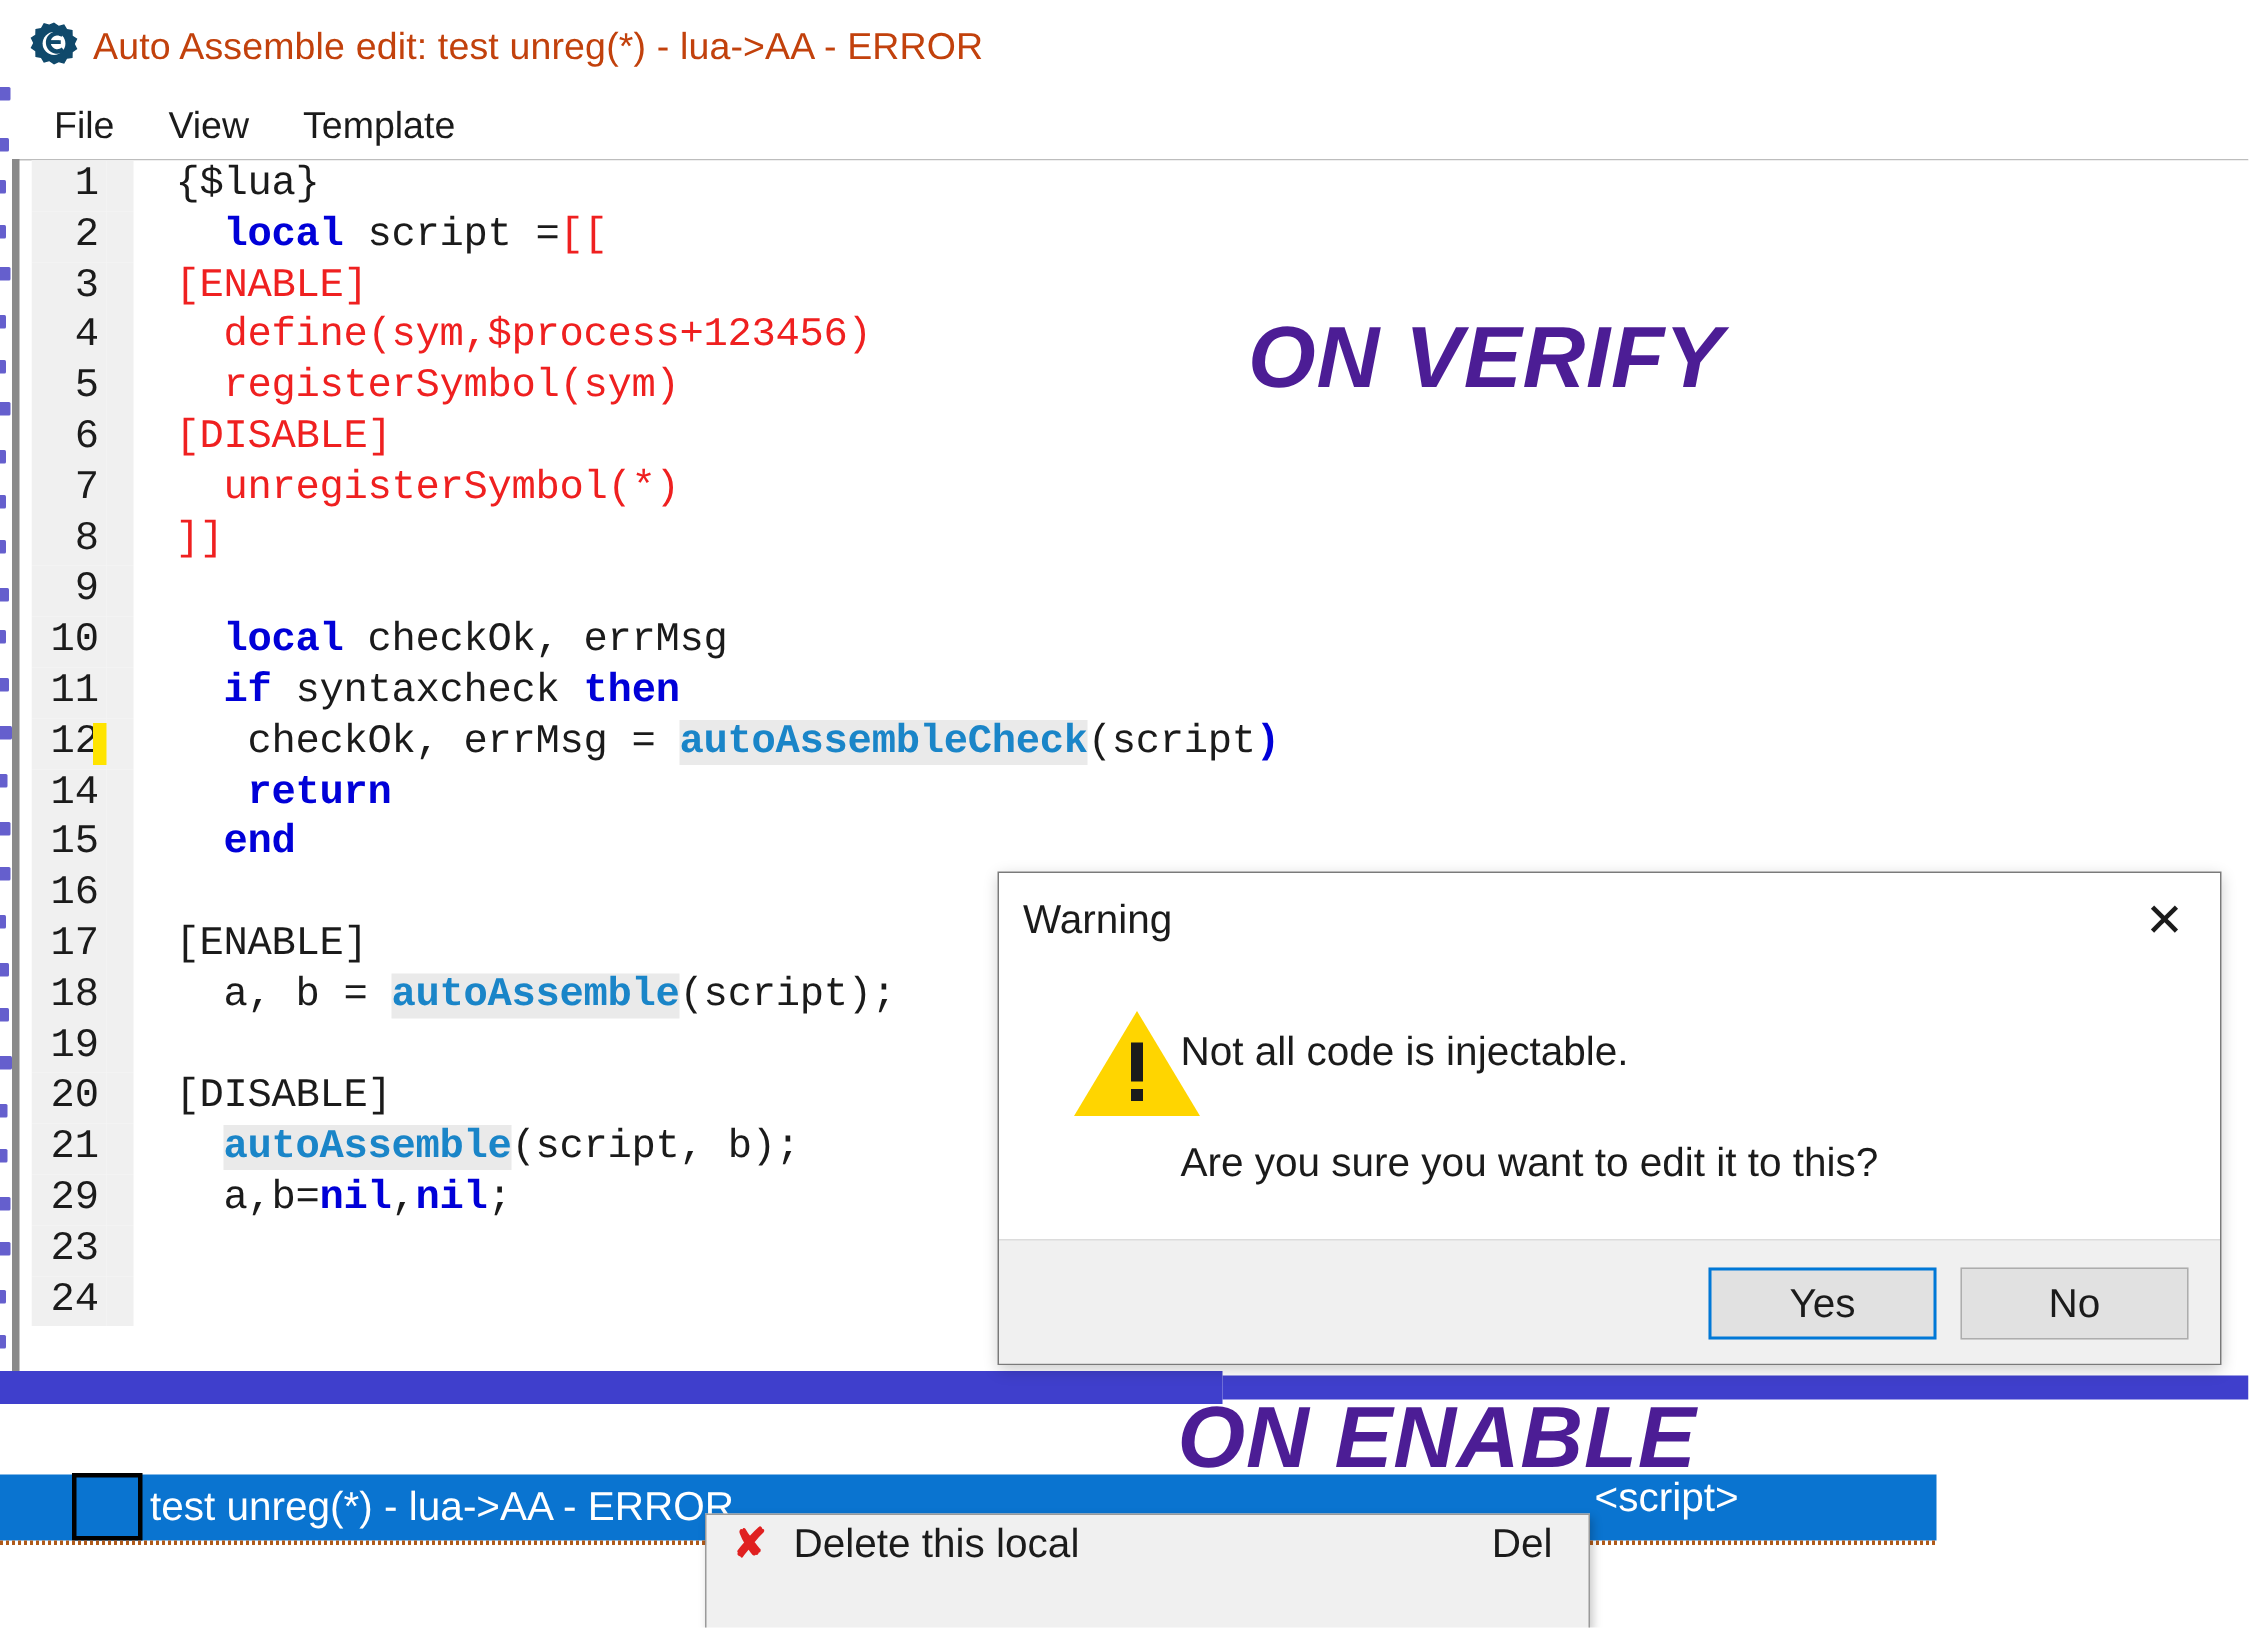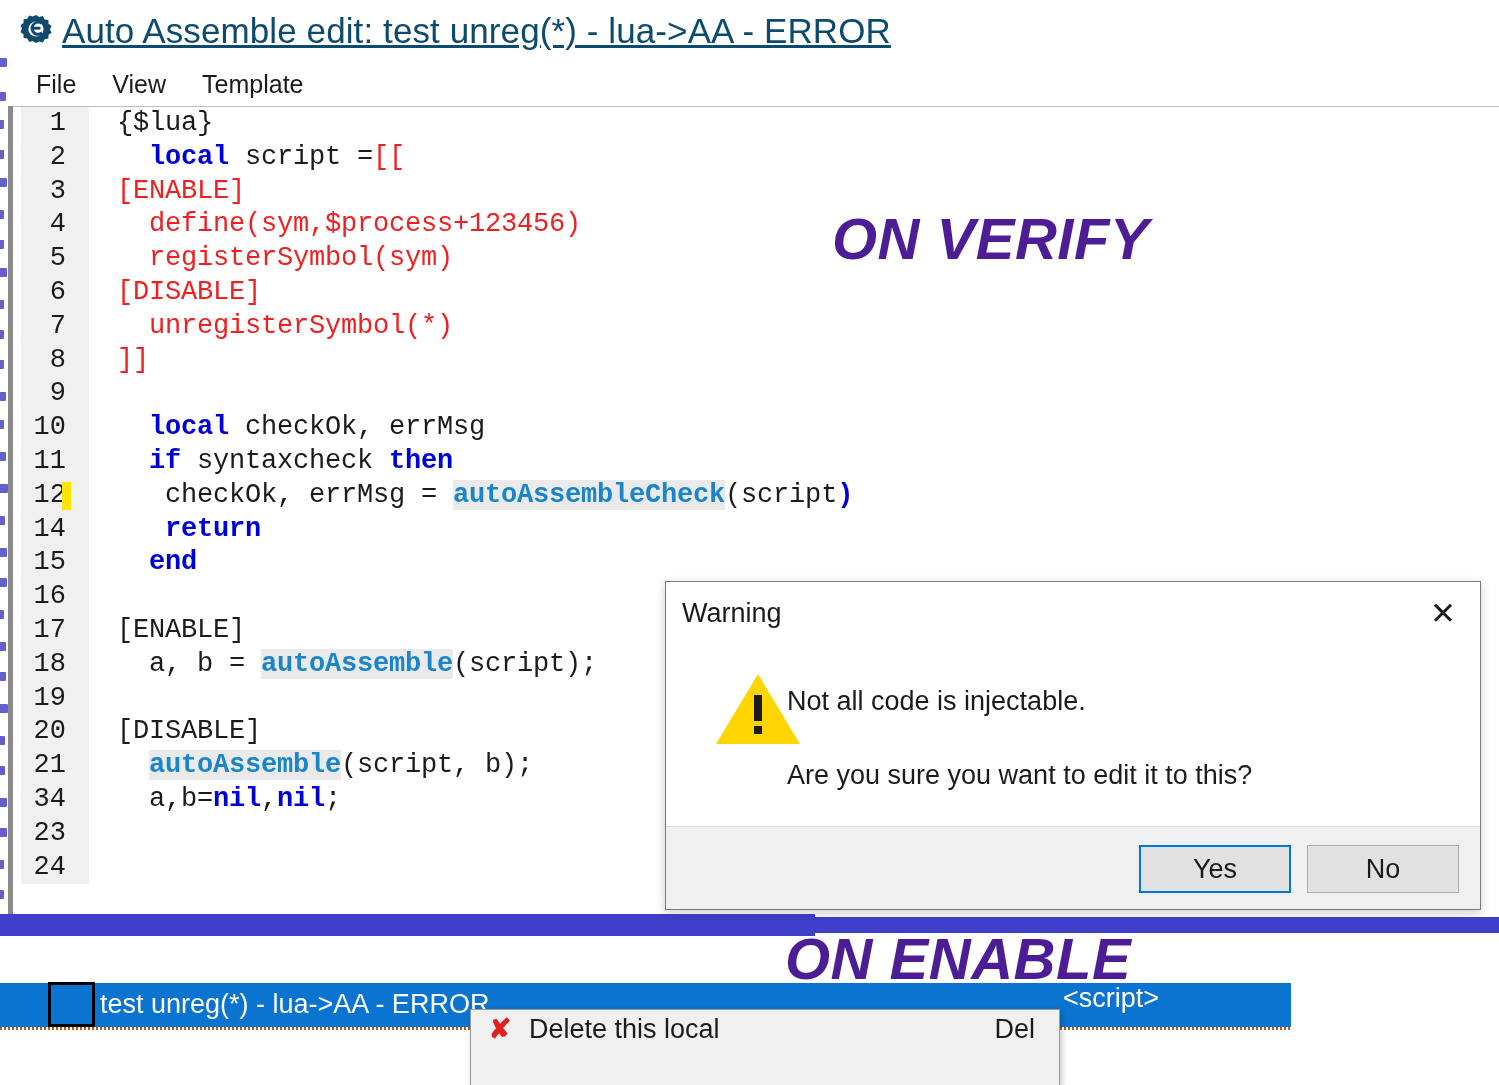--- a/index.html
+++ b/index.html
@@ -30,23 +30,22 @@
   
   #title-bar{
     position:absolute;left:0;top:0;width:1491px;height:62px;
     background:#ffffff;display:flex;align-items:center;
   }
   #title-icon{
     width:40px;height:40px;margin-left:8px;margin-right:6px;
     flex:0 0 auto;position:relative;
   }
   #title-text{
-    font-size:35px;color:#0c4a6e;letter-spacing:.1px;
+    font-size:25px;color:#c2410c;letter-spacing:.1px;
     white-space:nowrap;
-    text-decoration:underline;
   }
   
   #menu-bar{
     position:absolute;left:0;top:62px;width:1491px;height:44px;
     background:#ffffff;display:flex;align-items:center;
     border-bottom:1px solid #bdbdbd;
   }
   #menu-bar .menu-item{
     font-size:25px;color:#1b1b1b;padding:0 14px;margin-left:8px;
     white-space:nowrap;cursor:default;
@@ -338,21 +337,21 @@
         <div class="gutter-num">20</div>
         <div class="gutter-pad"></div>
         <div class="code-text">[DISABLE]</div>
       </div>
       <div class="code-row">
         <div class="gutter-num">21</div>
         <div class="gutter-pad"></div>
         <div class="code-text">  <span class="fn">autoAssemble</span>(script, b);</div>
       </div>
       <div class="code-row">
-        <div class="gutter-num">34</div>
+        <div class="gutter-num">29</div>
         <div class="gutter-pad"></div>
         <div class="code-text">  a,b=<span class="kw">nil</span>,<span class="kw">nil</span>;</div>
       </div>
       <div class="code-row">
         <div class="gutter-num">23</div>
         <div class="gutter-pad"></div>
         <div class="code-text">&nbsp;</div>
       </div>
       <div class="code-row">
         <div class="gutter-num">24</div>

